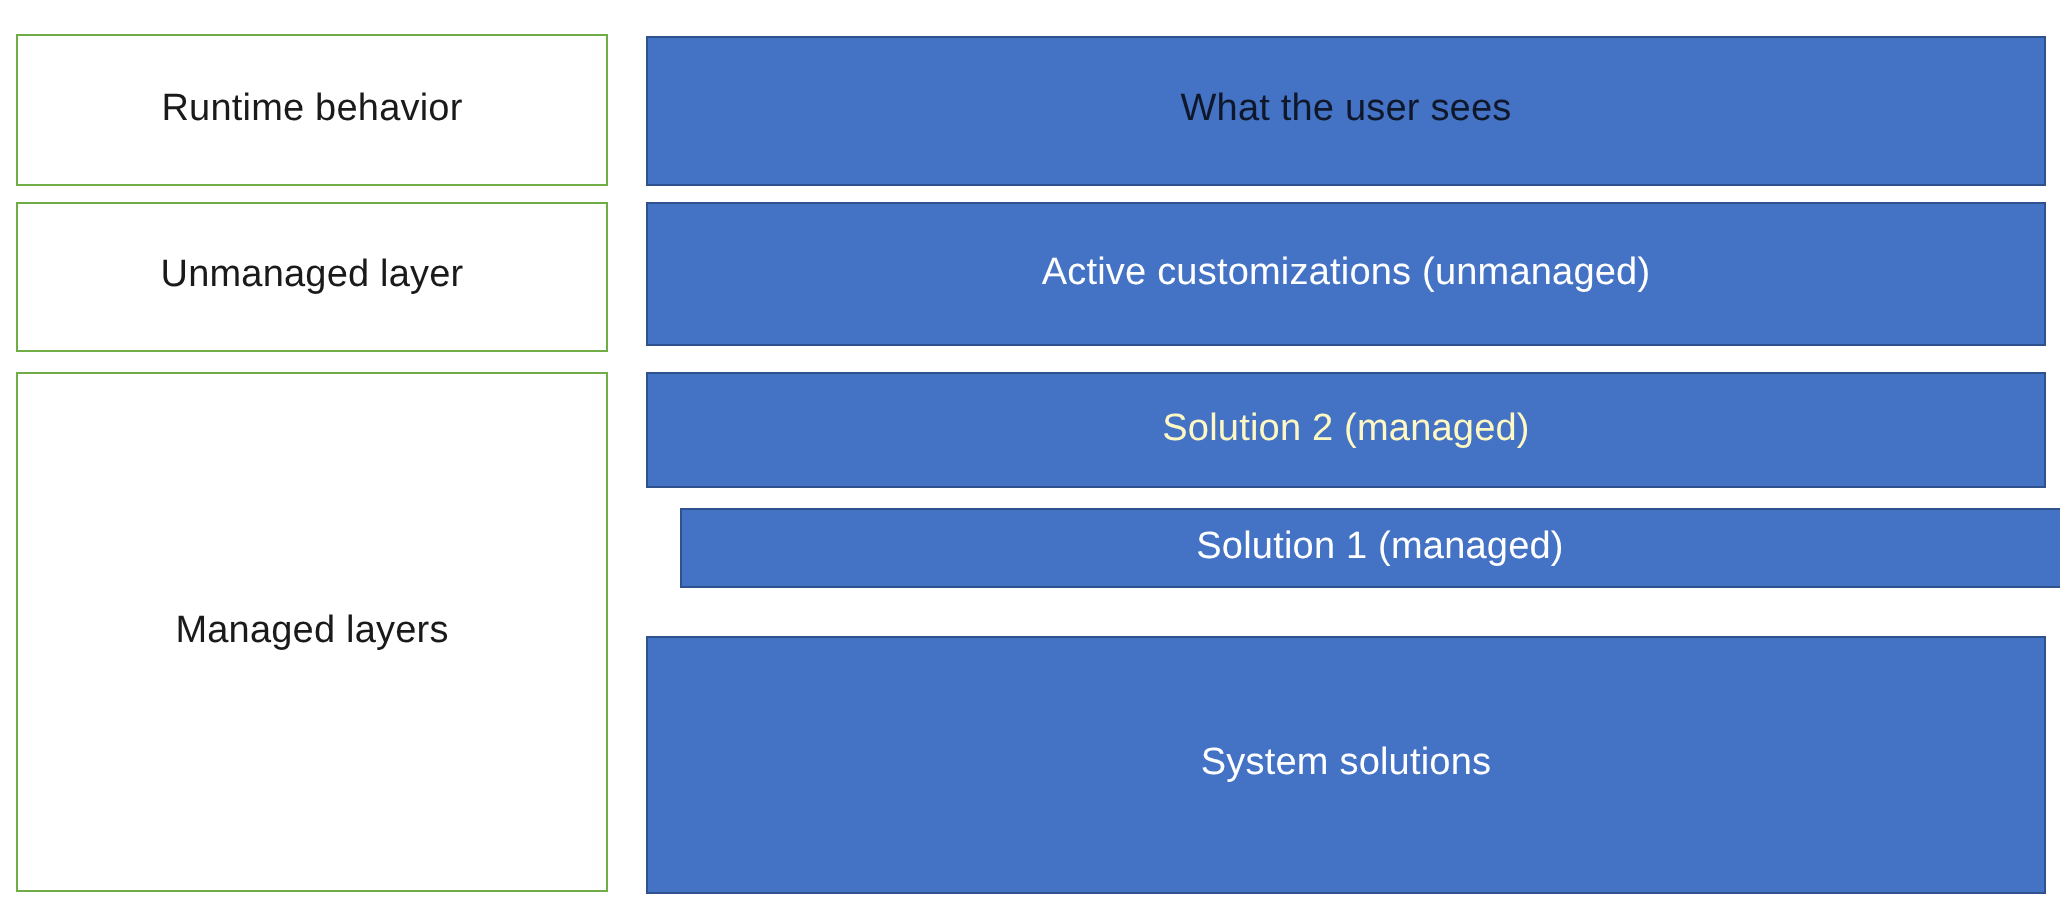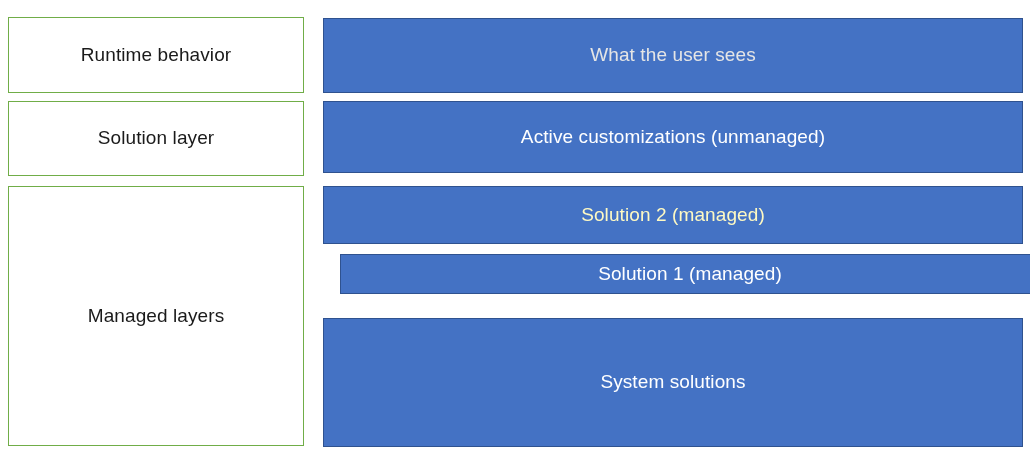--- a/index.html
+++ b/index.html
@@ -57,28 +57,28 @@
 </head>
 <body style="background: rgb(255, 255, 255);">
 
 <div id="diagram">
 
   <div class="box layer-box" style="left: 8px; top: 17px; width: 296px; height: 76px; background: rgb(255, 255, 255); border-color: rgb(112, 173, 71); color: rgb(26, 26, 26);">
     <span class="box-label">Runtime behavior</span>
   </div>
 
   <div class="box layer-box" style="left: 8px; top: 101px; width: 296px; height: 75px; background: rgb(255, 255, 255); border-color: rgb(112, 173, 71); color: rgb(26, 26, 26);">
-    <span class="box-label">Solution layer</span>
+    <span class="box-label">Unmanaged layer</span>
   </div>
 
   <div class="box layer-box" style="left: 8px; top: 186px; width: 296px; height: 260px; background: rgb(255, 255, 255); border-color: rgb(112, 173, 71); color: rgb(26, 26, 26);">
     <span class="box-label">Managed layers</span>
   </div>
 
-  <div class="box solution-box" style="left: 323px; top: 18px; width: 700px; height: 75px; background: rgb(68, 114, 196); border-color: rgb(47, 82, 143); color: #e5e5e5;">
+  <div class="box solution-box" style="left: 323px; top: 18px; width: 700px; height: 75px; background: rgb(68, 114, 196); border-color: rgb(47, 82, 143); color: #0f172a;">
     <span class="box-label">What the user sees</span>
   </div>
 
   <div class="box solution-box" style="left: 323px; top: 101px; width: 700px; height: 72px; background: rgb(68, 114, 196); border-color: rgb(47, 82, 143); color: rgb(255, 255, 255);">
     <span class="box-label">Active customizations (unmanaged)</span>
   </div>
 
   <div class="box solution-box" style="left: 323px; top: 186px; width: 700px; height: 58px; background: rgb(68, 114, 196); border-color: rgb(47, 82, 143); color: #fef9c3;">
     <span class="box-label">Solution 2 (managed)</span>
   </div>

